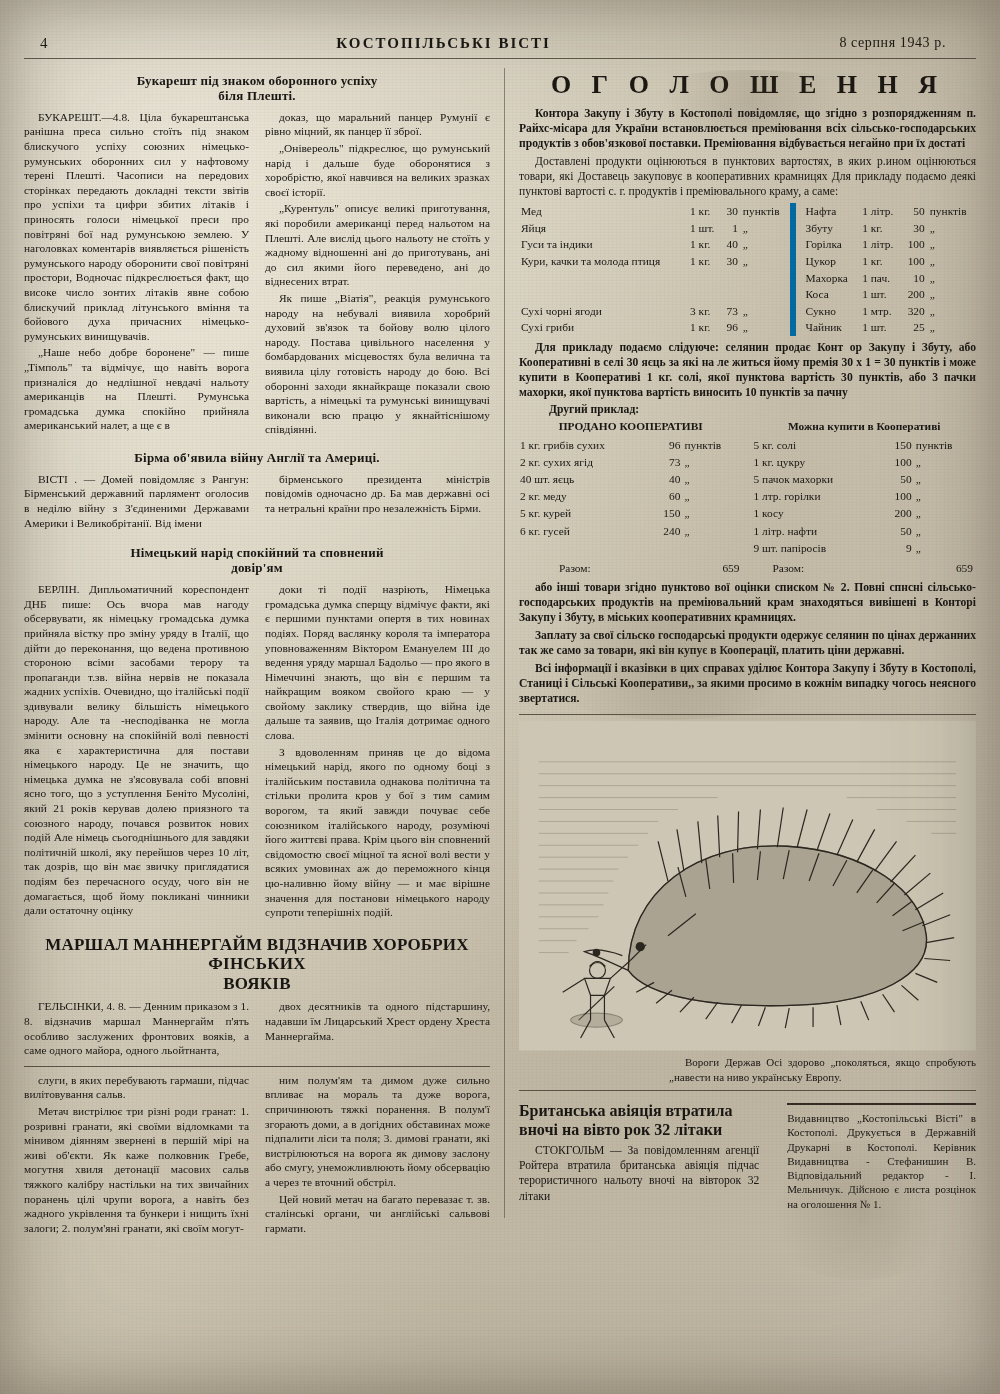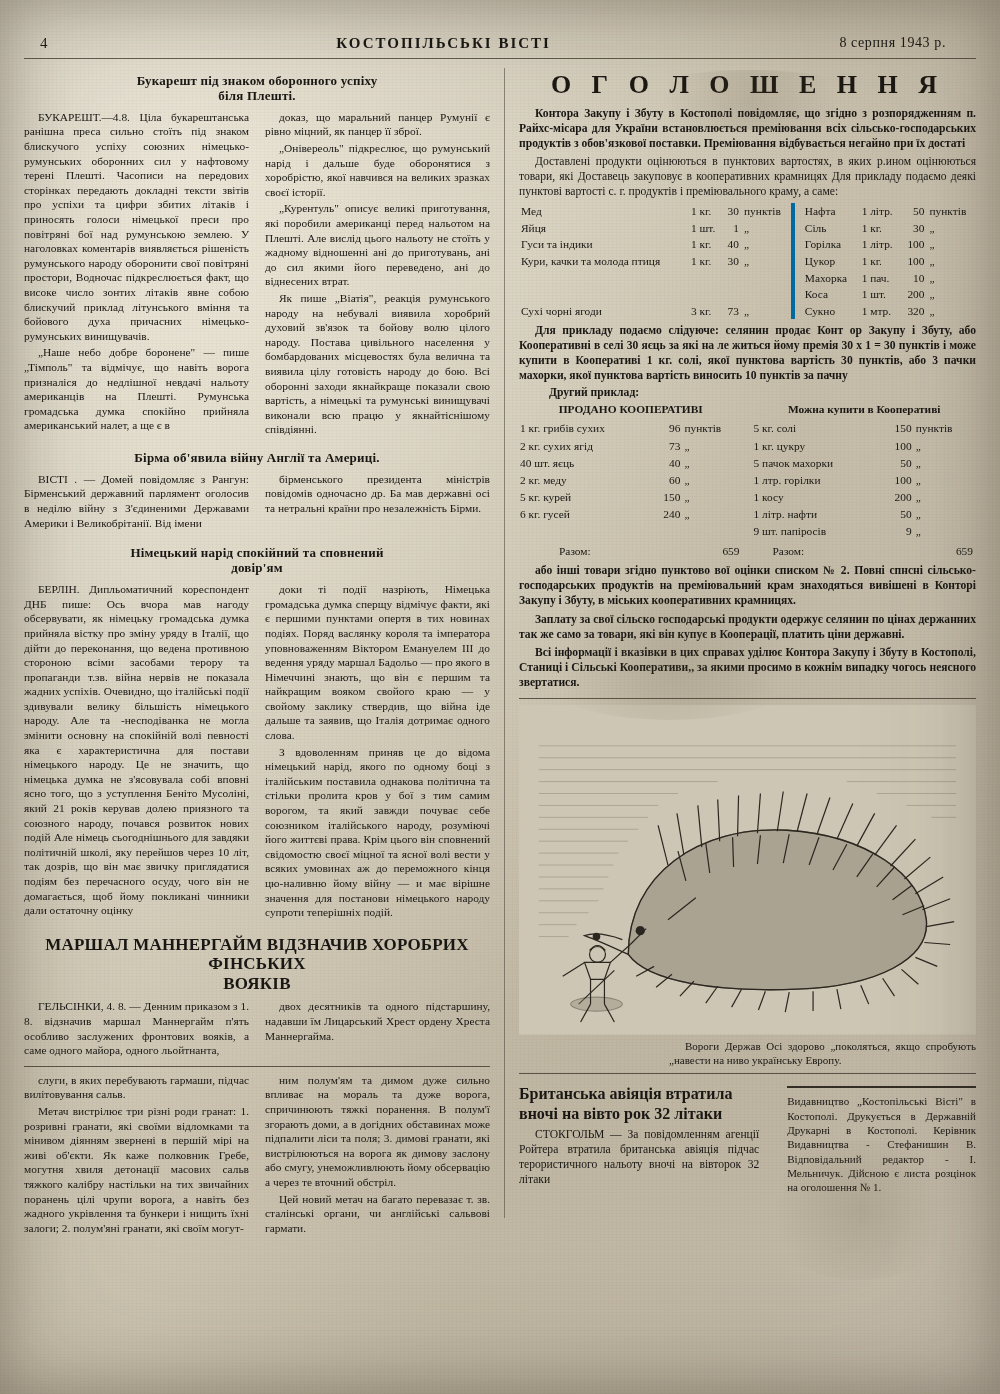--- a/index.html
+++ b/index.html
@@ -95,21 +95,21 @@
   .rtext{
     font-size:11.6px;line-height:1.3;text-align:justify;
   }
   .rtext p{margin:0 0 3px 0;text-indent:16px;}
   .b{font-weight:700;}
   .pricetable{
     width:100%;font-size:11.4px;line-height:1.45;
     border-collapse:collapse;margin:4px 0 4px 0;
   }
   .pricetable td{padding:0 2px;vertical-align:top;white-space:nowrap;}
-  .pt-mid{border-left:4px solid #0369a1;padding-left:10px !important;}
+  .pt-mid{border-left:6px solid #0369a1;padding-left:10px !important;}
   .qty{text-align:left;}
   .num{text-align:right;padding-right:3px !important;}
   .unit{text-align:left;}
   .sub{font-weight:700;font-size:11.6px;}
   .center{text-align:center;}
   .twotab{
     display:flex;gap:10px;font-size:11.4px;line-height:1.5;margin-top:2px;
   }
   .twotab .half{flex:1;}
   .twotab table{width:100%;border-collapse:collapse;}
@@ -225,21 +225,21 @@
           <td class="qty pt-mid">Нафта</td>
           <td class="qty">1 літр.</td>
           <td class="num">50</td>
           <td class="unit">пунктів</td>
         </tr>
         <tr>
           <td class="qty">Яйця</td>
           <td class="qty">1 шт.</td>
           <td class="num">1</td>
           <td class="unit">„</td>
-          <td class="qty pt-mid">Сіль</td>
+          <td class="qty pt-mid">Збуту</td>
           <td class="qty">1 кг.</td>
           <td class="num">30</td>
           <td class="unit">„</td>
         </tr>
         <tr>
           <td class="qty">Гуси та індики</td>
           <td class="qty">1 кг.</td>
           <td class="num">40</td>
           <td class="unit">„</td>
           <td class="qty pt-mid">Горілка</td>
@@ -278,20 +278,30 @@
           <td class="unit">„</td>
         </tr>
         <tr>
           <td class="qty">Сухі чорні ягоди</td>
           <td class="qty">3 кг.</td>
           <td class="num">73</td>
           <td class="unit">„</td>
           <td class="qty pt-mid">Сукно</td>
           <td class="qty">1 мтр.</td>
           <td class="num">320</td>
+          <td class="unit">„</td>
+        </tr>
+        <tr>
+          <td class="qty">Сухі гриби</td>
+          <td class="qty">1 кг.</td>
+          <td class="num">96</td>
+          <td class="unit">„</td>
+          <td class="qty pt-mid">Чайник</td>
+          <td class="qty">1 шт.</td>
+          <td class="num">25</td>
           <td class="unit">„</td>
         </tr>
       </tbody>
         </table>
 
       <div class="rtext">
         <p class="b">Для прикладу подаємо слідуюче: селянин продає Конт ор Закупу і Збуту, або Кооперативні в селі 30  яєць за які на ле житься йому премія 30 х 1  = 30 пунктів і може купити в Кооперативі 1 кг. солі, якої пунктова вартість 30 пунктів, або 3 пачки махорки, якої пунктова вартість виносить 10 пунктів за пачну</p>
       </div>
       <div class="sub" style="margin:2px 0 0 30px">Другий приклад:</div>
 

